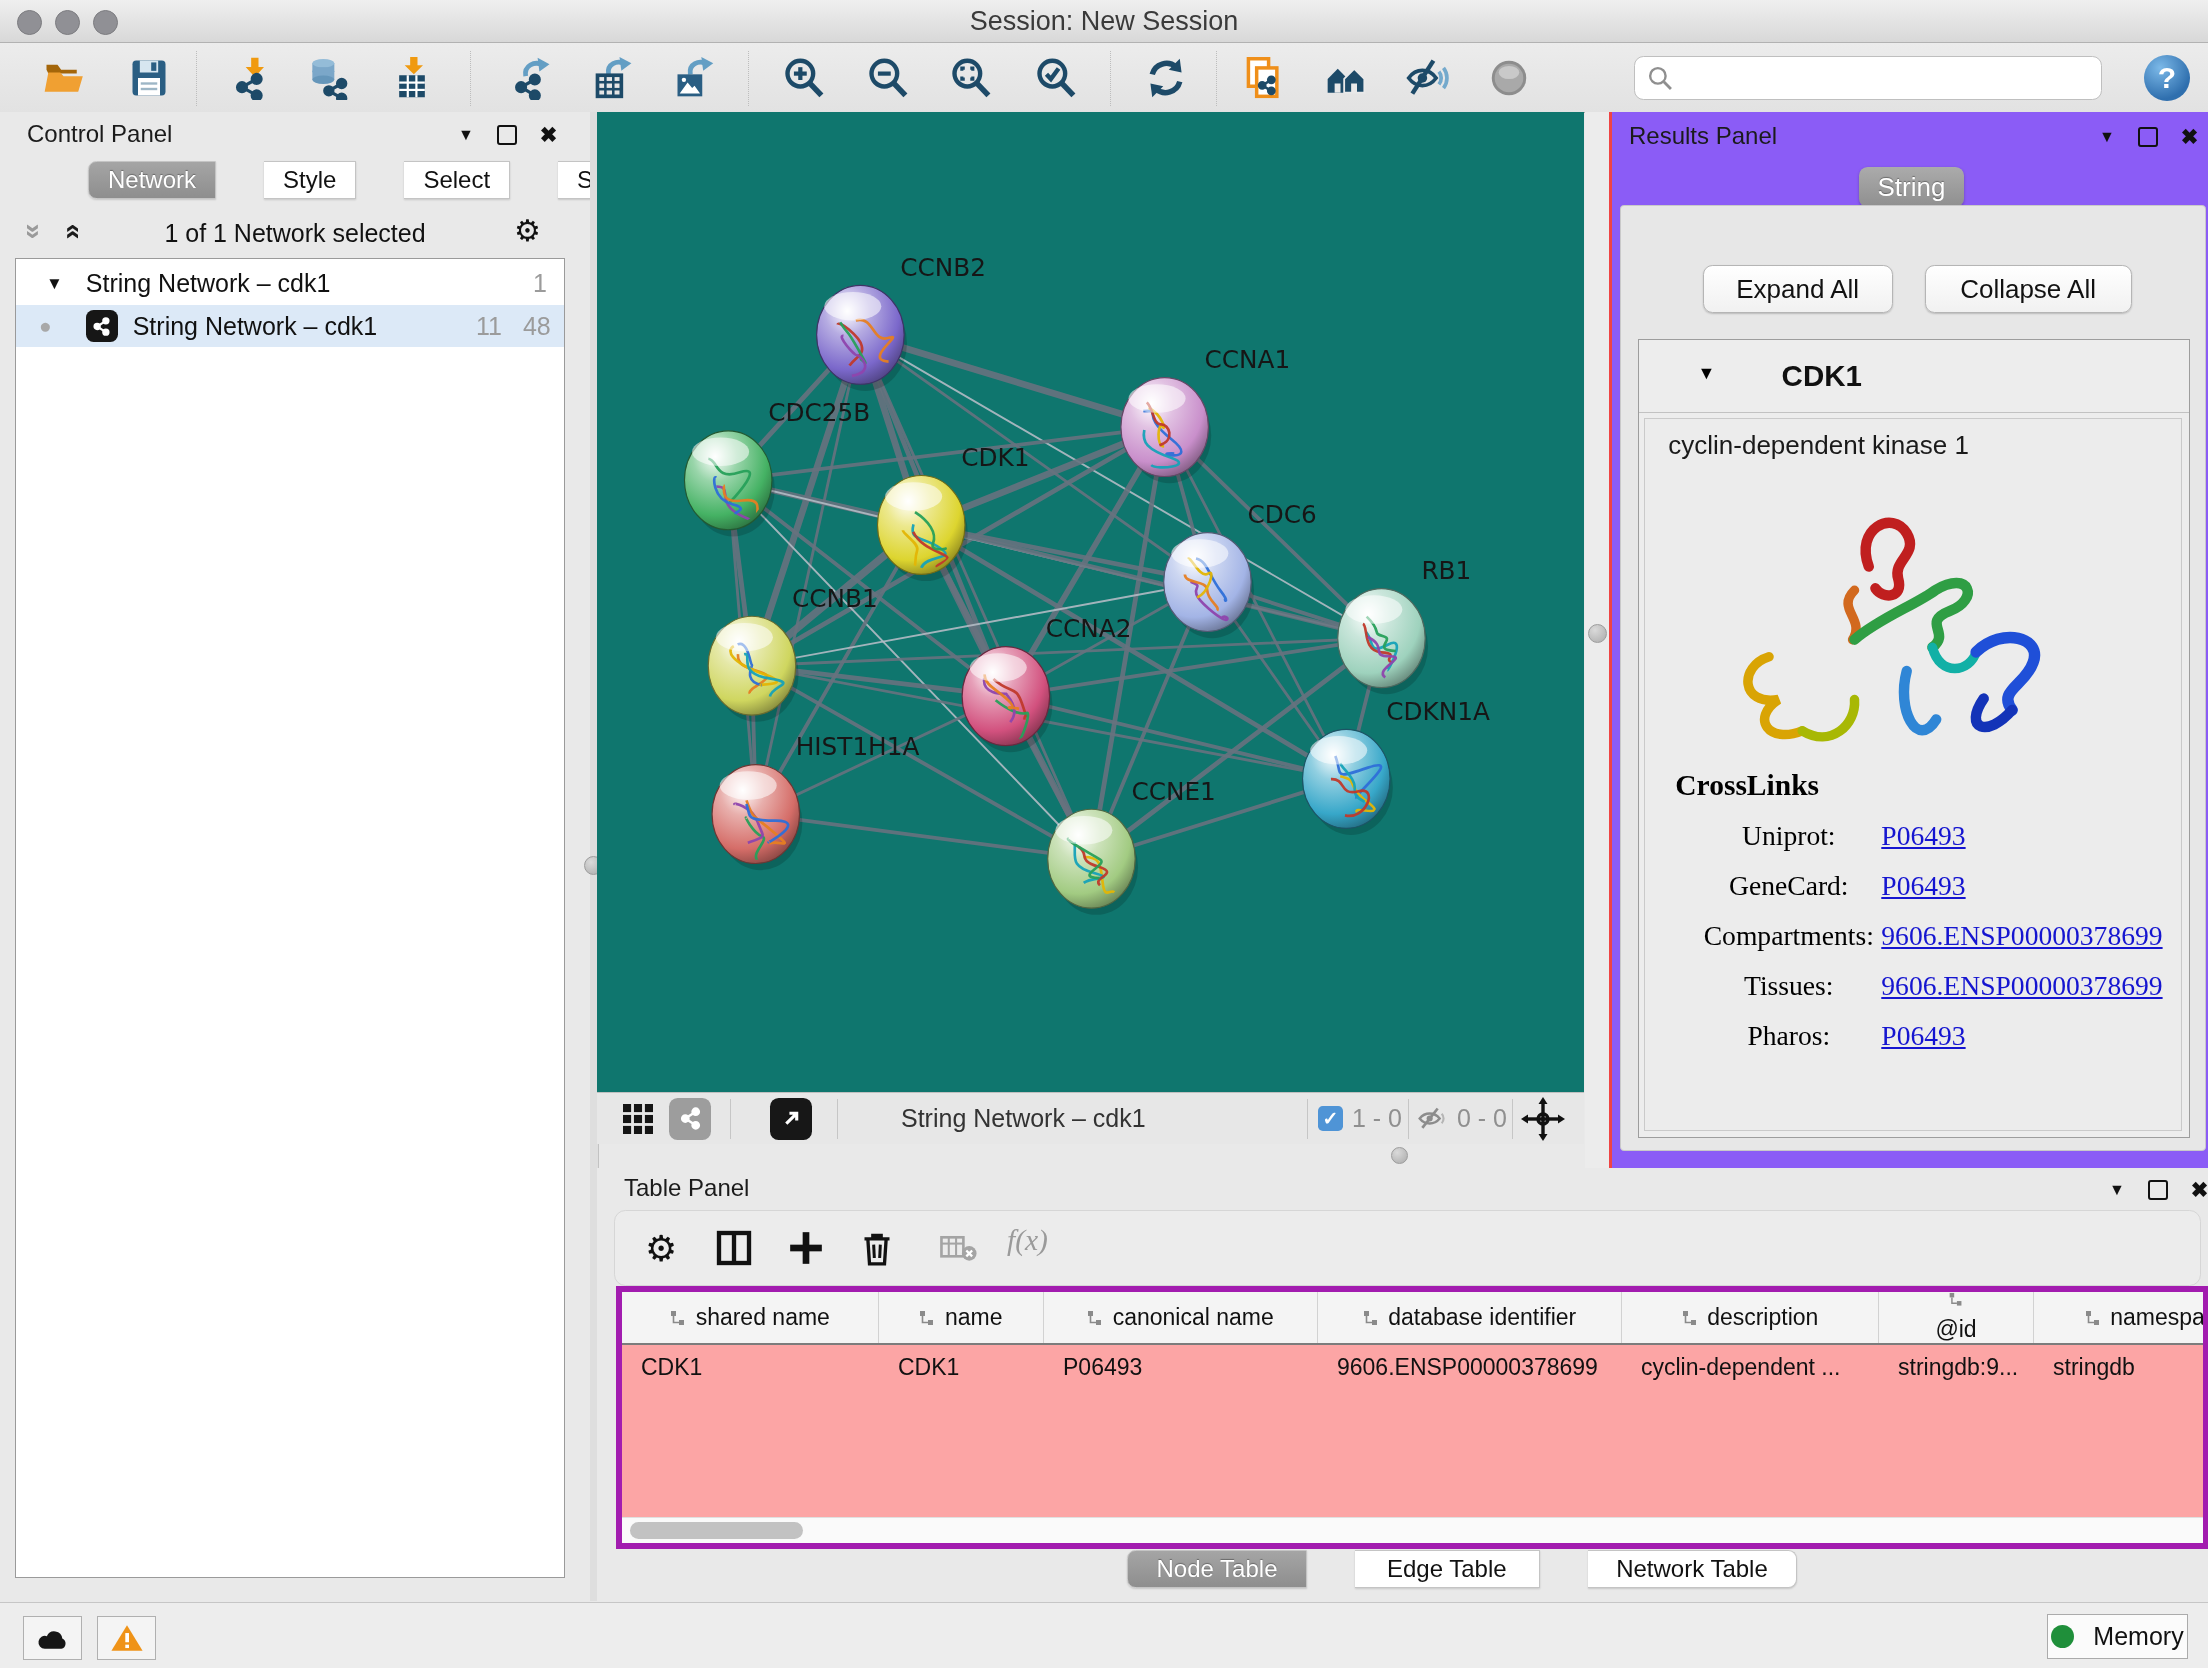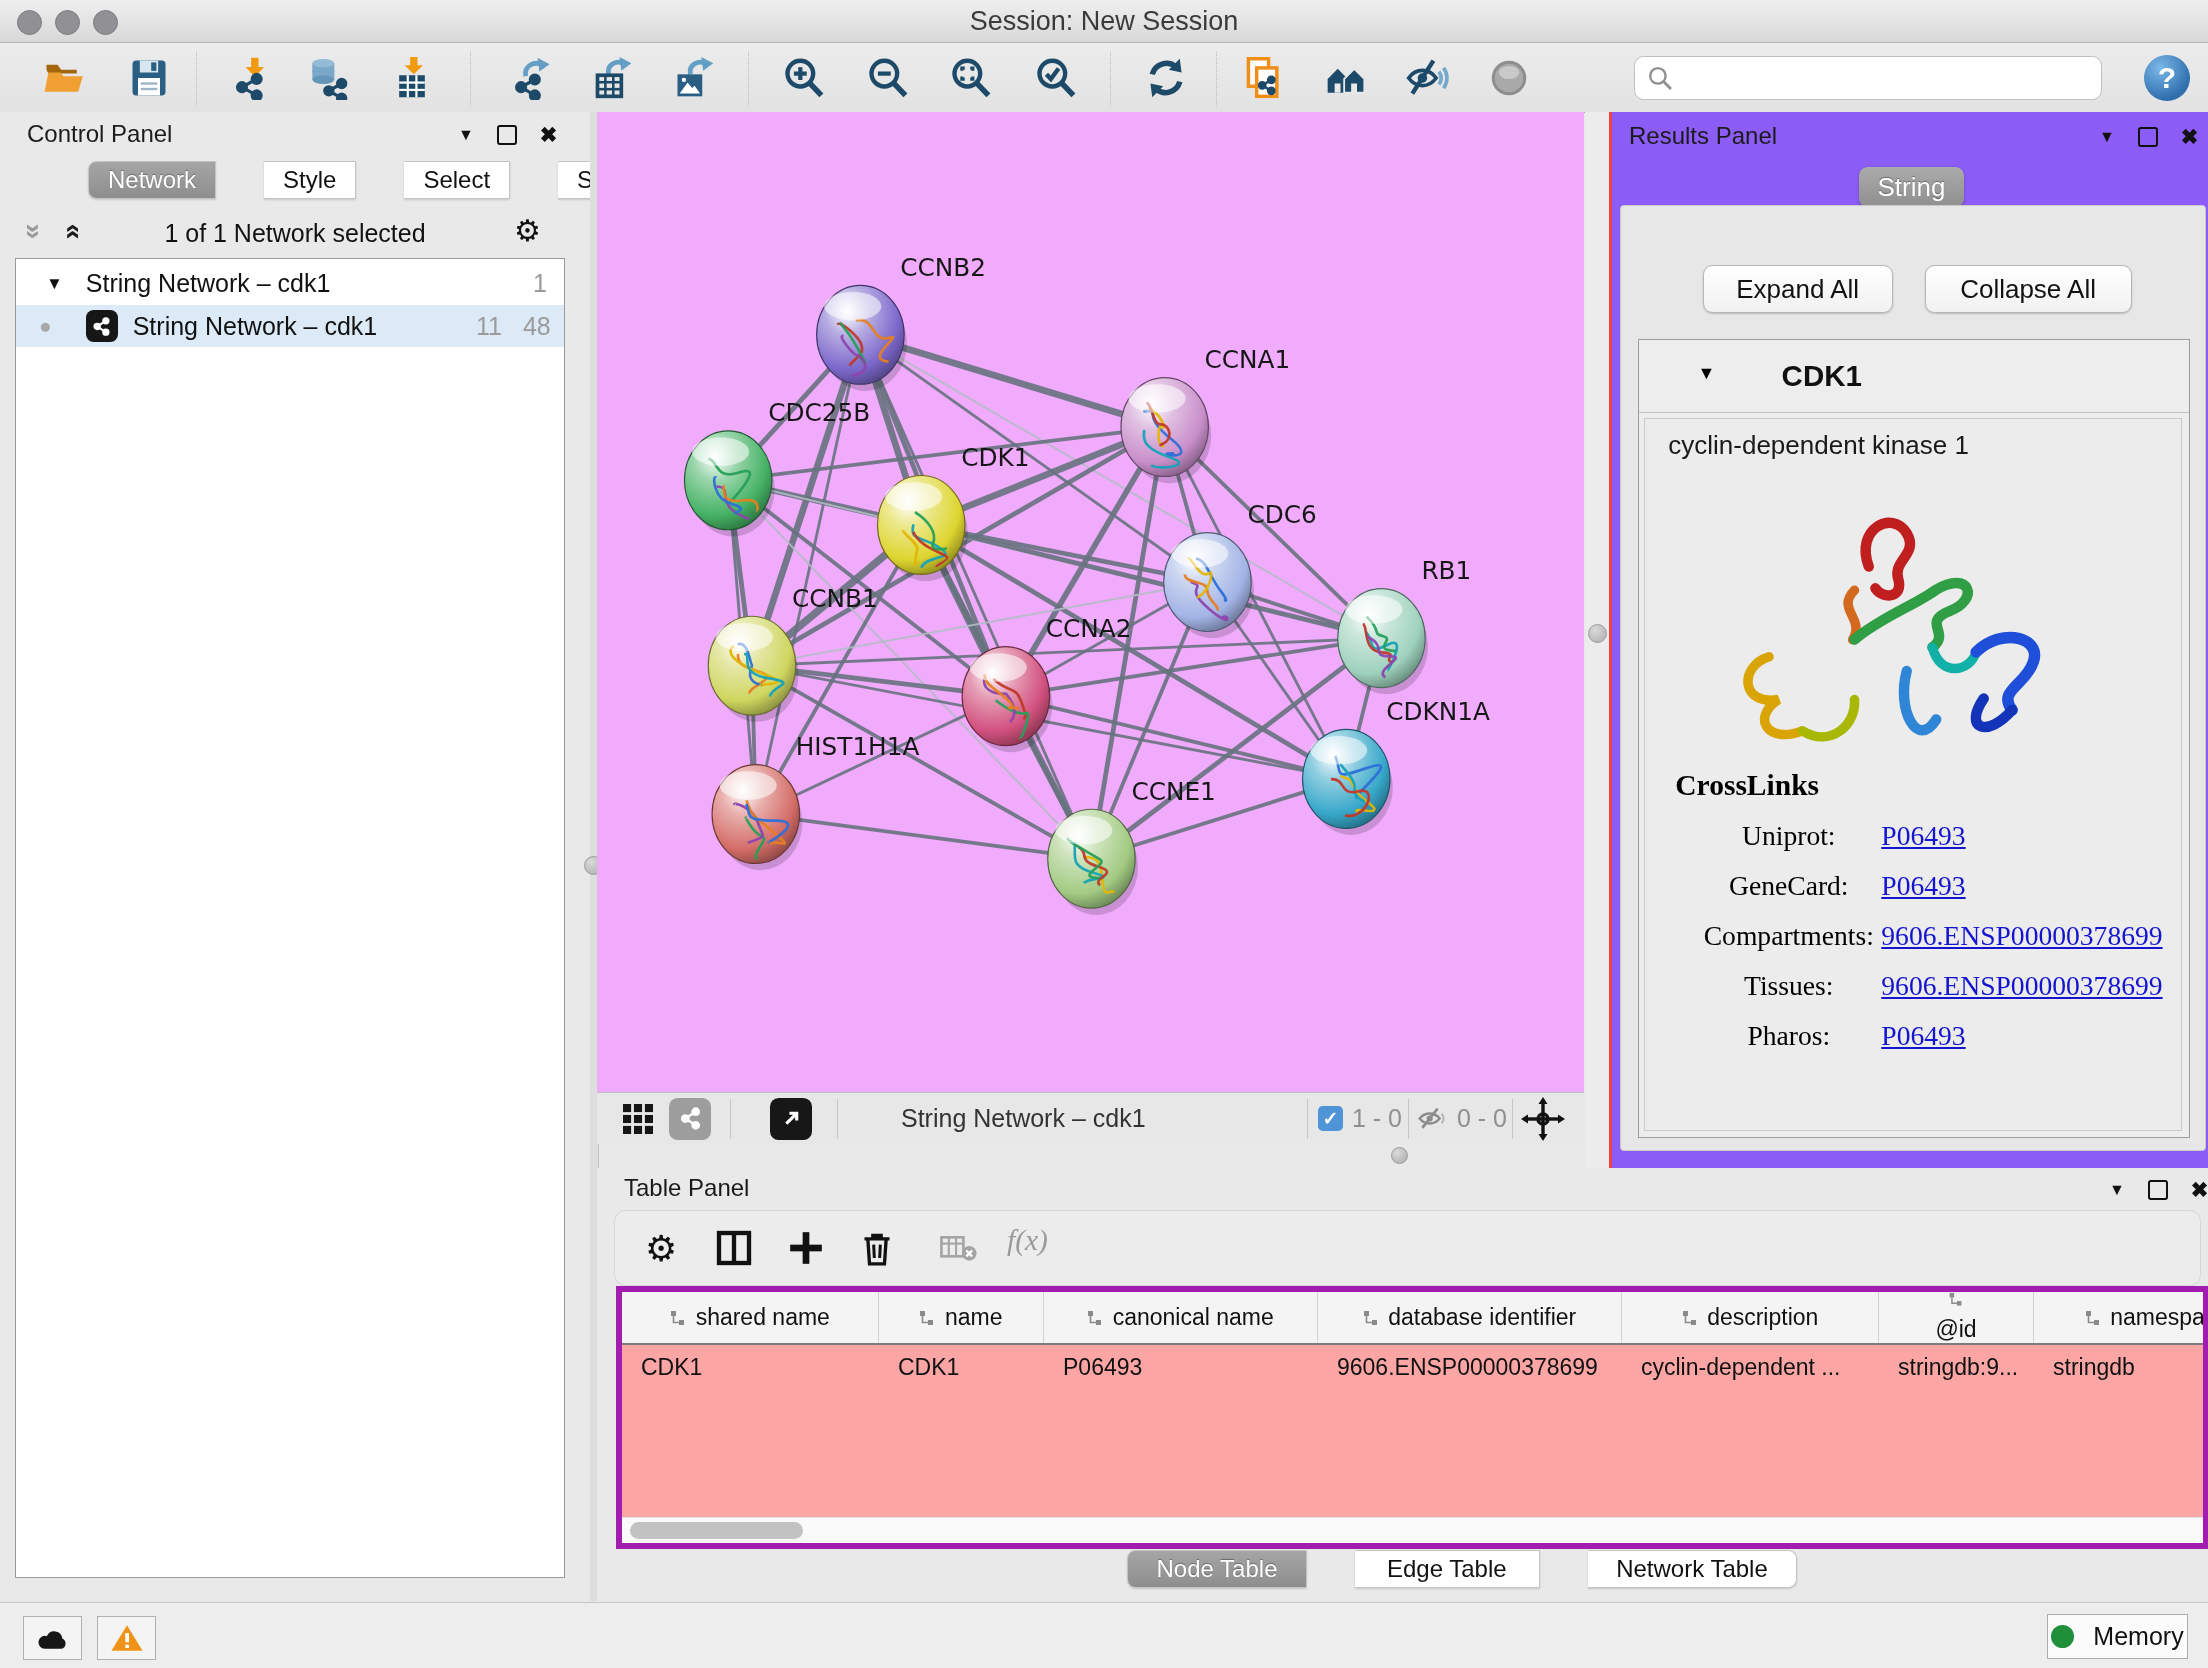--- a/index.html
+++ b/index.html
@@ -40,21 +40,21 @@
   .seg .tab.active{background:linear-gradient(#a5a5a5,#8e8e8e);color:#fff;
     text-shadow:0 -1px 1px rgba(0,0,0,.35);}
   .chev{font-size:28.5px;font-weight:bold;display:inline-block;}
   .gearglyph{font-family:"DejaVu Sans",sans-serif;font-size:30px;color:#111;}
   .treebox{left:15px;top:146px;width:548px;height:1318px;background:#fff;border:1px solid #9a9a9a;}
   .treerow{position:absolute;left:0;width:100%;height:42px;display:flex;align-items:center;font-size:25px;color:#111;}
   .treerow .cnt{color:#9b9b9b;}
   .sharesq{width:32px;height:32px;background:#161616;border-radius:7.6px;display:flex;
     align-items:center;justify-content:center;}
   
-  .canvas{left:597px;top:112px;width:987px;height:980px;background:#f0abfc;}
+  .canvas{left:597px;top:112px;width:987px;height:980px;background:#0f766e;}
   .vstrip{left:1585px;top:112px;width:25px;height:1056px;background:#ececec;border-right:2.9px solid #bfbfbf;}
   .roundhandle{width:17px;height:17px;border-radius:50%;background:radial-gradient(circle at 35% 30%,#dadada,#ababab);
     border:1px solid #9c9c9c;}
   .lsplit{left:590px;top:112px;width:7.6px;height:1489px;background:#dedede;border-right:1px solid #c2c2c2;}
   
   .netstatus{left:597px;top:1092px;width:987px;height:51px;background:#e7e7e7;border-top:1px solid #c0c0c0;}
   .nsep{top:5.7px;width:0;height:40px;border-left:1px solid #c6c6c6;}
   .nslabel{font-size:25px;color:#333;}
   .nsnum{font-size:25px;color:#8f8f8f;}
   .blackbtn{width:42px;height:42px;border-radius:8.6px;background:#171717;display:flex;align-items:center;justify-content:center;}

